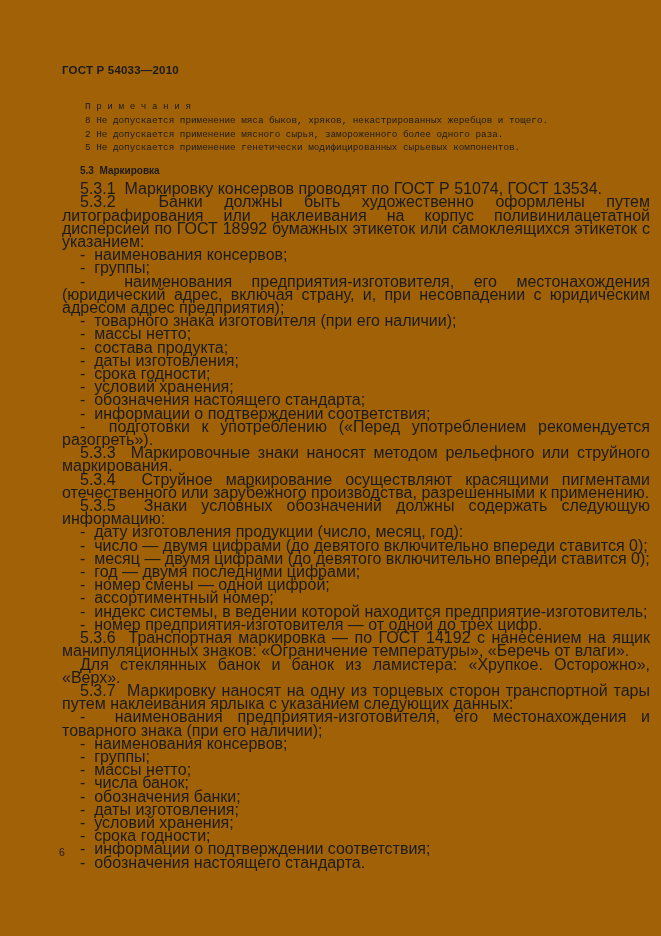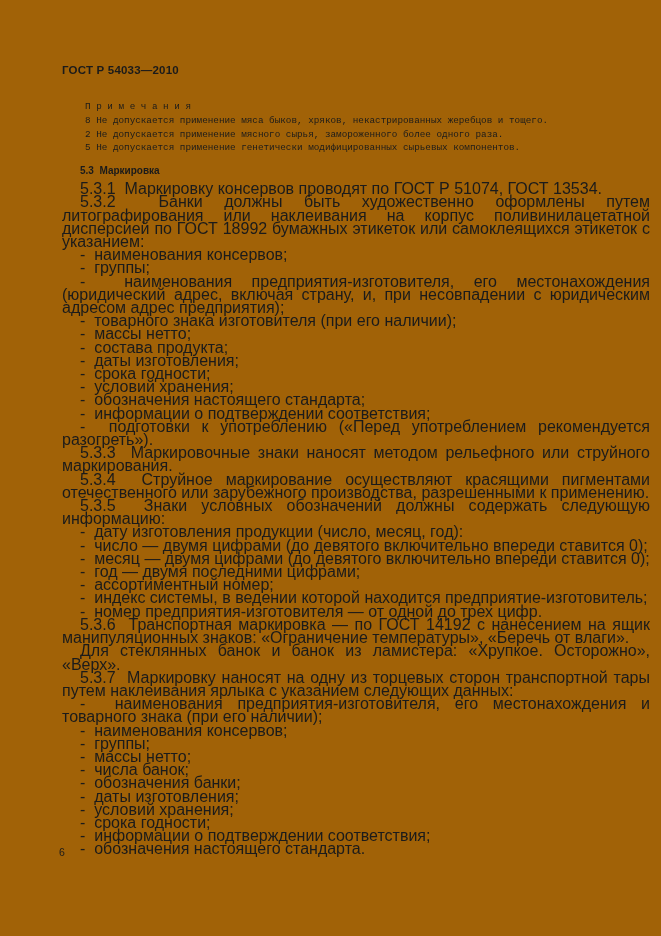--- a/index.html
+++ b/index.html
@@ -130,20 +130,21 @@
         <p class="para">5.3.5&nbsp; Знаки условных обозначений должны содержать следующую информацию:</p>
 
         <p class="para">-&nbsp; дату изготовления продукции (число, месяц, год):</p>
 
         <p class="para">-&nbsp; число — двумя цифрами (до девятого включительно впереди ставится 0);</p>
 
         <p class="para">-&nbsp; месяц — двумя цифрами (до девятого включительно впереди ставится 0);</p>
 
         <p class="para">-&nbsp; год — двумя последними цифрами;</p>
 
+        <p class="para">-&nbsp; номер смены — одной цифрой;</p>
 
         <p class="para">-&nbsp; ассортиментный номер;</p>
 
         <p class="para">-&nbsp; индекс системы, в ведении которой находится предприятие-изготовитель;</p>
 
         <p class="para">-&nbsp; номер предприятия-изготовителя — от одной до трех цифр.</p>
 
         <p class="para">5.3.6&nbsp; Транспортная маркировка — по ГОСТ 14192 с нанесением на ящик манипуляционных знаков: «Ограничение температуры», «Беречь от влаги».</p>
 
         <p class="para">Для стеклянных банок и банок из ламистера: «Хрупкое. Осторожно», «Верх».</p>

